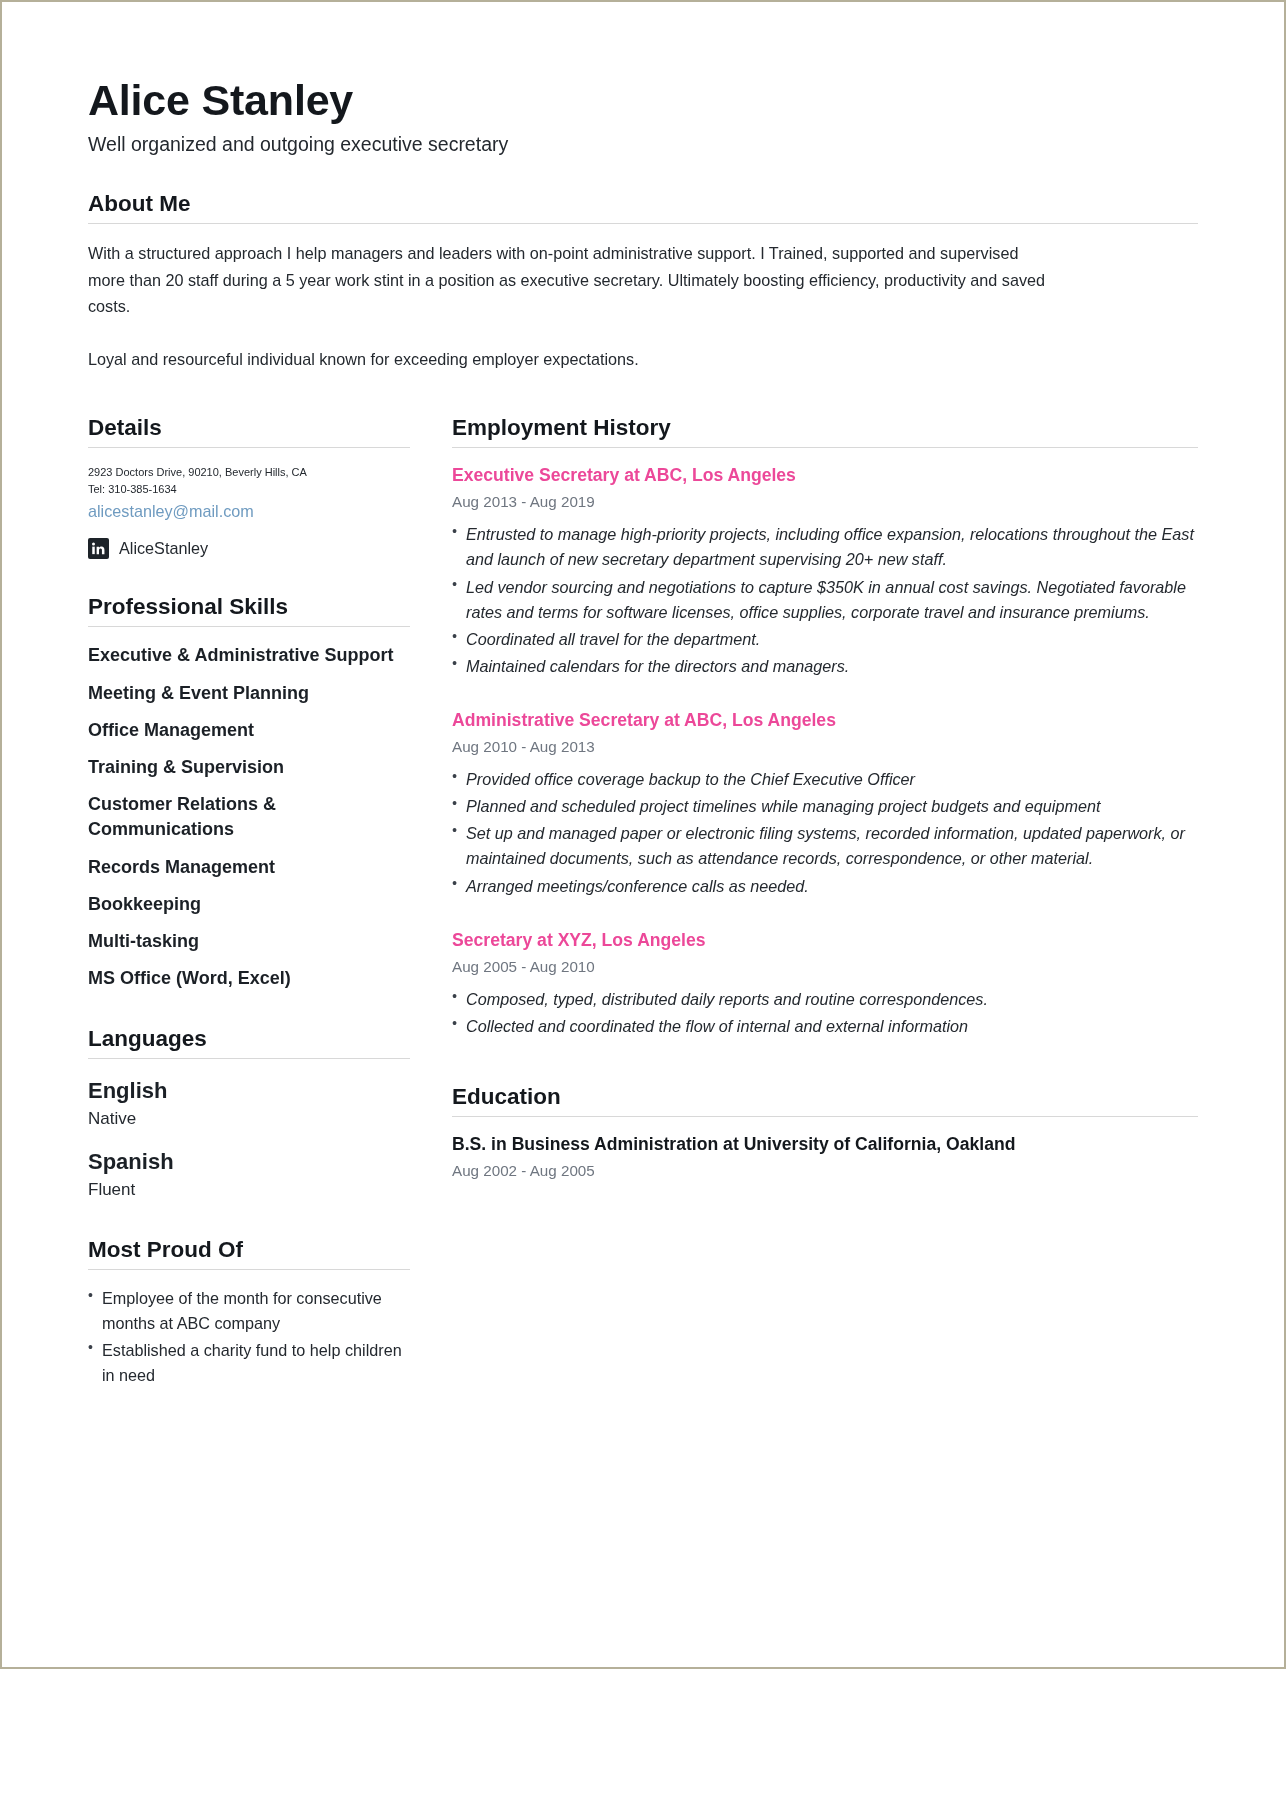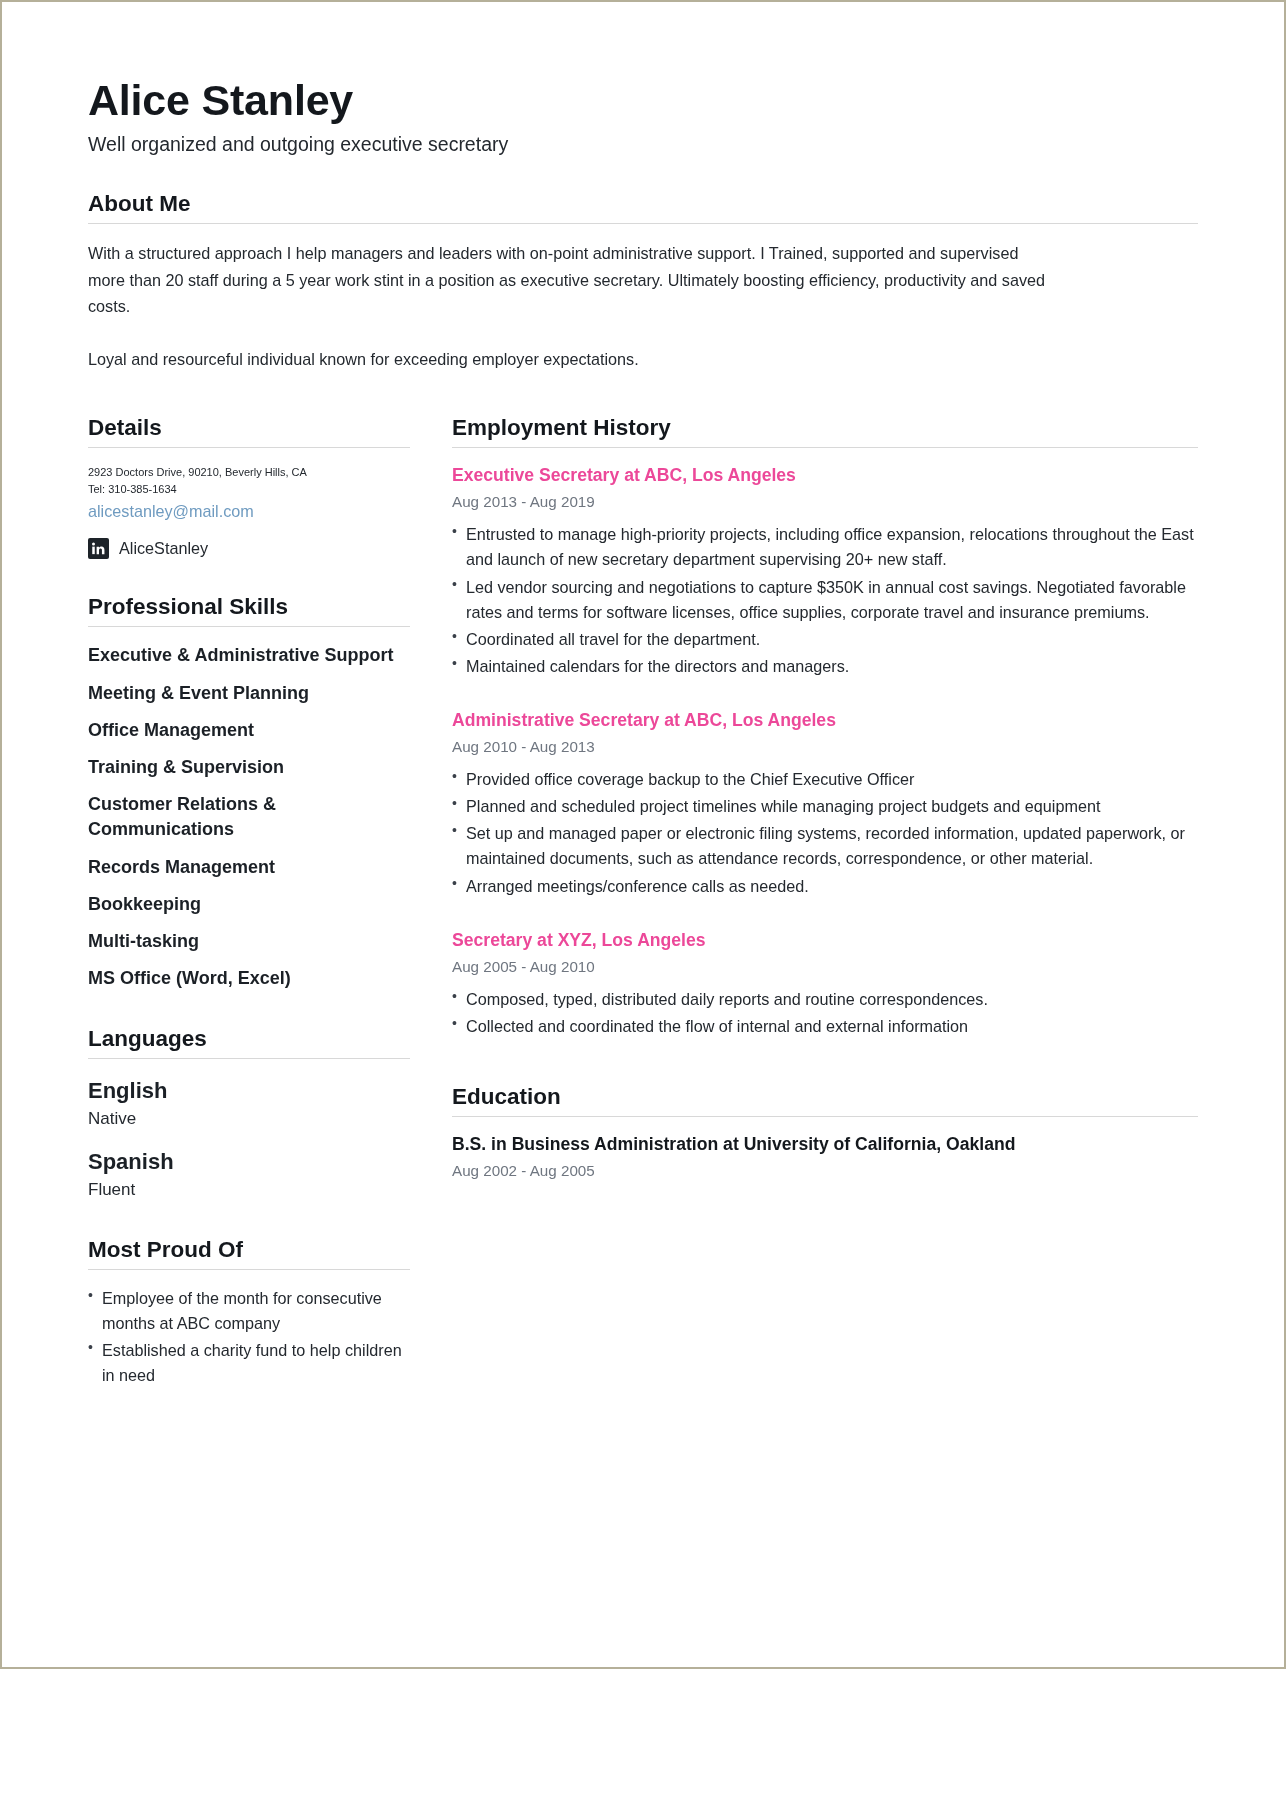--- a/index.html
+++ b/index.html
@@ -176,21 +176,21 @@
     color: #ec4899;
     line-height: 1.3;
     margin: 0 0 4px 0;
   }
   .job-dates {
     font-size: 15.2px;
     color: #6f7680;
     line-height: 1.4;
     margin: 0 0 10px 0;
   }
-  .job ul.bullets li { margin-bottom: 2px; }
+  .job ul.bullets li { margin-bottom: 2px; font-style: italic; }
 
   
   .edu-title {
     font-size: 17.6px;
     font-weight: bold;
     color: #14181d;
     line-height: 1.3;
     margin: 0 0 4px 0;
   }
   .edu-dates {

